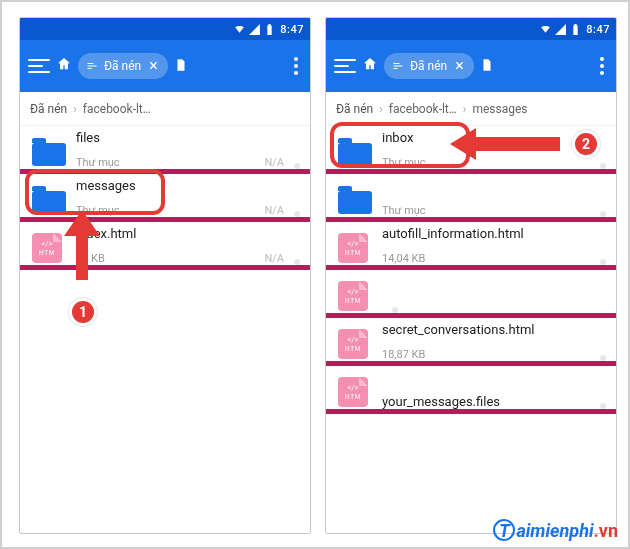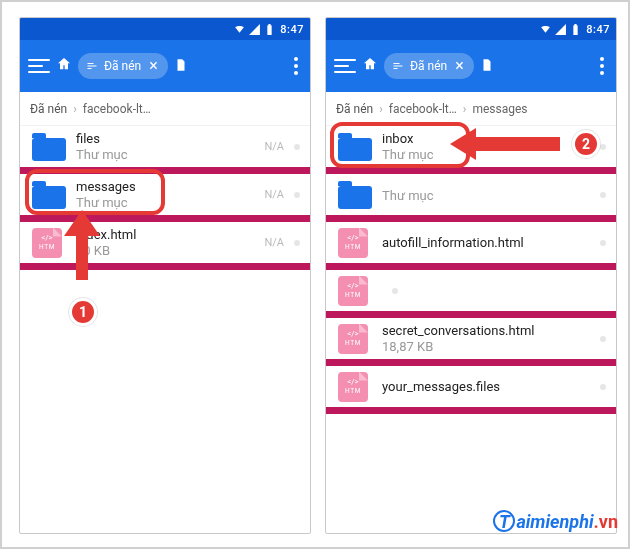--- a/index.html
+++ b/index.html
@@ -72,24 +72,24 @@
     gap: 6px;
     border-bottom: 1px solid #f1f1f1;
   }
   .crumb .seg { white-space: nowrap; overflow: hidden; text-overflow: ellipsis; max-width: 88px; }
   .crumb .seg.first { color: #555; }
   .crumb .sep { color: #aaa; }
 
   
   .list { flex: 1; overflow: hidden; }
   .row {
-    display: flex; align-items: center;
+    display: flex; align-items: flex-end;
     height: 48px;
     padding: 0 10px 0 12px;
-    border-bottom: 7px solid #be185d;
+    border-bottom: 5px solid #be185d;
     position: relative;
   }
   .ico { width: 34px; height: 34px; flex: none; margin-right: 10px; position: relative; }
   .folder { width: 34px; height: 28px; margin-top: 3px; }
   .folder .tab { width: 14px; height: 5px; background: #1a73e8; border-radius: 2px 2px 0 0; }
   .folder .body { width: 34px; height: 23px; background: #1a73e8; border-radius: 3px; }
   .htm {
     width: 30px; height: 30px; background: #f48fb1;
     border-radius: 4px; margin-top: 2px; position: relative;
     display: flex; flex-direction: column; justify-content: center; align-items: center;
@@ -97,21 +97,21 @@
   }
   .htm::after {
     content: ""; position: absolute; top: 0; right: 0;
     width: 9px; height: 9px; background: #f8bbd0;
     clip-path: polygon(0 0, 100% 100%, 0 100%);
   }
   .htm .code { font-size: 8px; line-height: 1; }
   .htm .lbl { font-size: 6.5px; letter-spacing: .6px; margin-top: 1px; }
   .txt { flex: 1; min-width: 0; }
   .name { font-size: 13px; color: #222; white-space: nowrap; overflow: hidden; text-overflow: ellipsis; }
-  .sub { font-size: 13px; color: #999; margin-top: 1px; }
+  .sub { font-size: 11px; color: #999; margin-top: 11px; }
   .meta { font-size: 11px; color: #bbb; margin-left: 6px; }
   .dot { width: 6px; height: 6px; border-radius: 50%; background: #e6e6e6; margin-left: 10px; flex: none; }
 
   
   .hl {
     position: absolute;
     border: 4px solid #e53935;
     border-radius: 12px;
     pointer-events: none;
   }
@@ -121,21 +121,21 @@
   .bubble {
     position: absolute; width: 28px; height: 28px;
     border-radius: 50%; background: #e53935;
     border: 3px solid #fff;
     box-shadow: 0 0 0 1px rgba(0,0,0,.1);
     display: flex; align-items: center; justify-content: center;
     color: #fff; font-weight: 700; font-size: 14px;
   }
 
   .watermark {
-    position: absolute; right: 10px; bottom: 15px;
+    position: absolute; right: 10px; bottom: 6px;
     font-size: 18px; font-style: italic; font-weight: 700;
     color: #1a73e8;
   }
   .watermark .vn { color: #e53935; font-style: normal; font-weight: 700; }
   .watermark .cap { display:inline-block; border:2px solid #1a73e8; border-radius:50%; width:22px; height:22px; text-align:center; line-height:19px; margin-right:1px; font-style: italic;}
 </style>
 </head>
 <body>
 
 <div class="frame left">
@@ -320,20 +320,21 @@
     </div>
     <div class="row">
       <div class="ico">
           <div class="htm">
             <div class="code">&lt;/&gt;</div>
             <div class="lbl">HTM</div>
           </div>
         </div>
       <div class="txt">
           <div class="name">autofill_information.html</div>
+          <div class="sub">14,04 KB</div>
         </div>
       <div class="dot"></div>
     </div>
     <div class="row">
       <div class="ico">
           <div class="htm">
             <div class="code">&lt;/&gt;</div>
             <div class="lbl">HTM</div>
           </div>
         </div>

